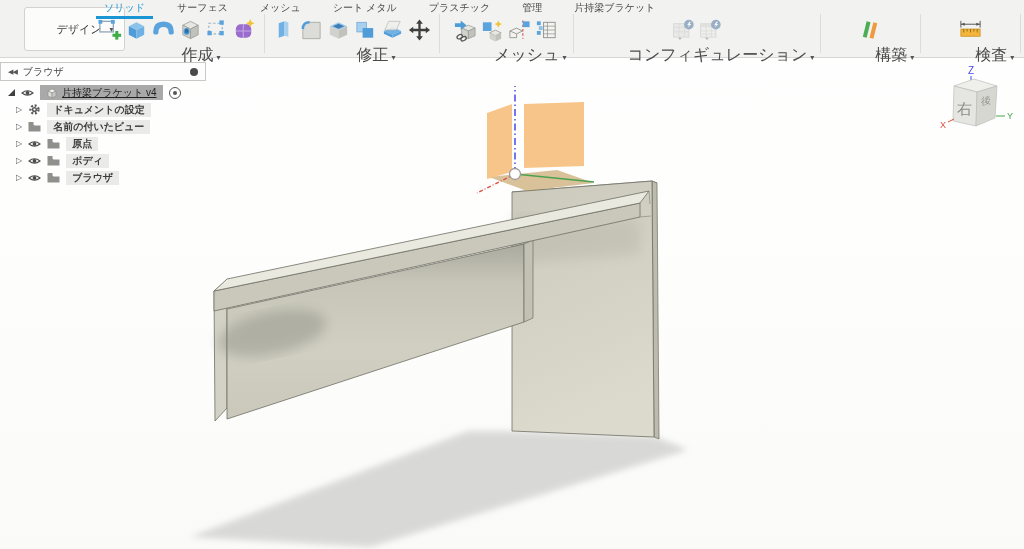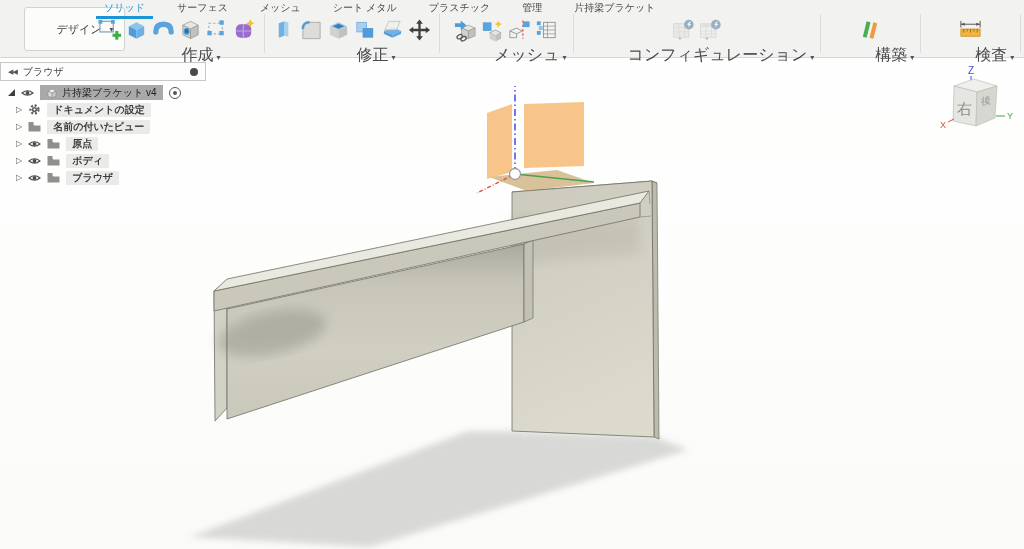--- a/index.html
+++ b/index.html
@@ -34,21 +34,21 @@
   .b-header{height:17px;border:1px solid #c8c8c6;background:rgba(253,253,253,.92);
     display:flex;align-items:center;padding:0 7px;color:#444;}
   .b-collapse{font-size:7px;letter-spacing:-1px;color:#555;cursor:pointer;}
   .b-title{flex:1;margin-left:6px;}
   .b-dot{width:8px;height:8px;border-radius:50%;background:#4a4a4a;cursor:pointer;}
   .b-tree{padding-top:3px;}
   .b-row{height:17px;display:flex;align-items:center;gap:6px;cursor:pointer;}
   .tri-open{width:0;height:0;border-bottom:7px solid #3f3f3f;border-left:7px solid transparent;}
   .tri-closed{font-size:8px;color:#555;line-height:1;}
   .sel-box{display:flex;align-items:center;gap:4px;background:#a9a9a9;height:15px;
-    padding:0 6px;color:#1f1f1f;}
+    padding:0 6px;color:#1f1f1f;text-decoration:underline;}
   .lbl-box{background:rgba(232,232,230,.92);height:14px;display:flex;align-items:center;
     padding:0 6px;color:#3c3c3c;white-space:nowrap;font-weight:bold;}
   .radio{width:10px;height:10px;border:1.5px solid #555;border-radius:50%;
     display:flex;align-items:center;justify-content:center;}
   .radio:after{content:"";width:4px;height:4px;border-radius:50%;background:#555;}
 
   
   .viewcube{position:absolute;left:918px;top:58px;width:104px;height:92px;z-index:20;cursor:pointer;}
 
   

